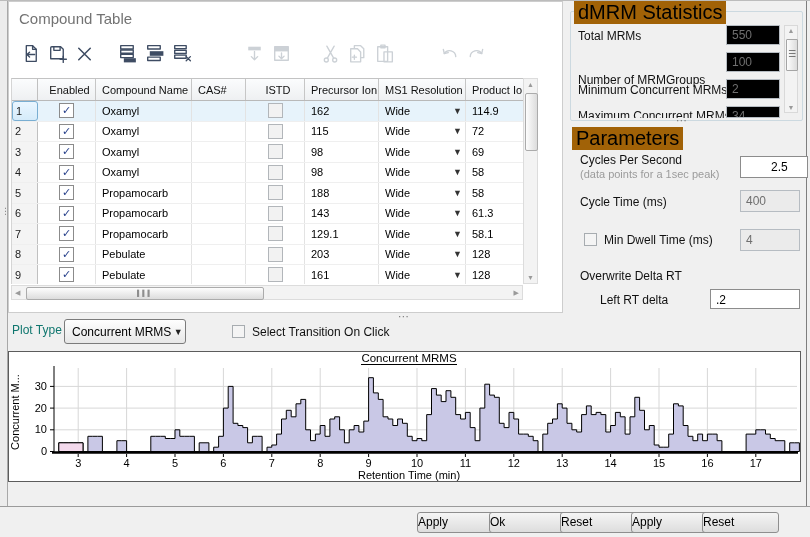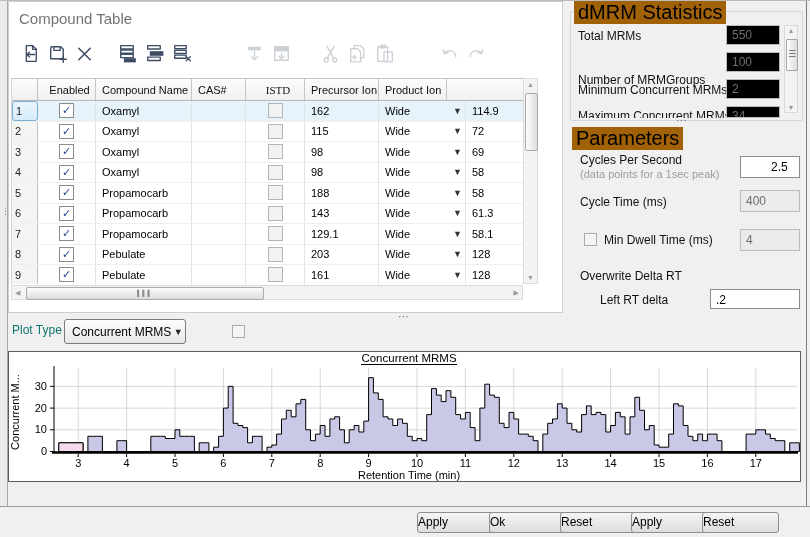--- a/index.html
+++ b/index.html
@@ -23,21 +23,21 @@
   .hc{box-sizing:border-box;border-right:1px solid #c6c6c6;font-size:11px;color:#111;display:flex;align-items:center;padding-left:6px;overflow:hidden;white-space:nowrap;}
   .tbody{width:522px;height:185px;overflow:hidden;}
   .trow{display:flex;height:19.5px;background:#fff;border-bottom:1px solid #efefef;}
   .trow.sel{background:#e7f3fb;}
   .c{box-sizing:border-box;border-right:1px solid #e3e3e3;display:flex;align-items:center;overflow:hidden;white-space:nowrap;}
   .c0{width:26px;background:#f4f4f4;border-right:1px solid #c0c0c0;}
   .thead .c0{background:transparent;}
   .c1{width:58px;justify-content:center;}
   .c2{width:96px;}
   .c3{width:54px;}
-  .c4{width:59px;justify-content:center;font-family:Liberation Serif, serif;}
+  .c4{width:59px;justify-content:center;}
   .c5{width:74px;}
   .c6{width:87px;}
   .c7{width:68px;}
   .txt{font-size:11px;color:#000;padding-left:6px;}
   .rownum{font-size:11px;color:#222;padding-left:3px;}
   .trow.sel .c0{background:linear-gradient(#eaf6ff,#d5ebfa);border:1px solid #79aed2;border-radius:3px;}
   .cb{width:13px;height:13px;border:1px solid #8b8b8b;background:#fff;font-size:11px;font-weight:bold;
       color:#27408b;display:flex;align-items:center;justify-content:center;line-height:11px;}
   .cb.dis{background:#f2f2f2;border-color:#b2b6ba;}
   .ms1{justify-content:space-between;padding-right:3px;}
@@ -189,20 +189,21 @@
         </div>
       </div>
     <div class="tablewrap">
       <div class="thead">
           <div class="hc c0"></div>
           <div class="hc c1">Enabled</div>
           <div class="hc c2">Compound Name</div>
           <div class="hc c3">CAS#</div>
           <div class="hc c4">ISTD</div>
           <div class="hc c5">Precursor Ion</div>
+          <div class="hc c6">MS1 Resolution</div>
           <div class="hc c7">Product Ion</div>
         </div>
       <div class="tbody">
           <div class="trow sel">
             <div class="c c0">
               <span class="rownum">1</span>
             </div>
             <div class="c c1">
               <span class="cb">✓</span>
             </div>
@@ -400,36 +401,37 @@
   <div class="stats-scroll">
     <span class="arr" style="top:1px;">▲</span>
     <span class="thumb">☰</span>
     <span class="arr" style="bottom:1px;">▼</span>
   </div>
   <div class="splitdots" style="left:676px;top:113px;">⋯</div>
 
   <div class="groupbox-title" style="top:126px;left:572px;">Parameters</div>
   <div class="param-label" style="left:580px;top:152px;">Cycles Per Second</div>
   <div class="param-sub" style="left:580px;top:167px;">(data points for a 1sec peak)</div>
-  <div class="inputbox" style="left:740px;top:155px;width:60px;height:22px;padding-left:30px;">2.5</div>
+  <div class="inputbox" style="left:740px;top:155px;width:68px;height:22px;padding-left:30px;">2.5</div>
   <div class="param-label" style="left:580px;top:194px;">Cycle Time (ms)</div>
   <div class="inputbox dis" style="left:740px;top:189px;width:60px;height:22px;">400</div>
   <div class="checkbox dim" style="left:584px;top:232px;"></div>
   <div class="param-label" style="left:604px;top:232px;">Min Dwell Time (ms)</div>
   <div class="inputbox dis" style="left:740px;top:228px;width:60px;height:22px;">4</div>
   <div class="param-label" style="left:580px;top:268px;">Overwrite Delta RT</div>
   <div class="param-label" style="left:600px;top:292px;">Left RT delta</div>
   <div class="inputbox" style="left:710px;top:288px;width:90px;height:20px;">.2</div>
 
   <div class="plot-type-label">Plot Type</div>
   <div class="dropdown">
     <span class="dtext">Concurrent MRMS</span>
     <span class="darr">▼</span>
   </div>
   <div class="checkbox dim sel-transition-cb"></div>
+  <div class="sel-transition-label">Select Transition On Click</div>
 
   <div class="chartbox">
     <svg id="chart-svg" width="791" height="129">
         <line class="grid" x1="45" x2="788" y1="77.8" y2="77.8"></line>
         <line class="grid" x1="45" x2="788" y1="56.1" y2="56.1"></line>
         <line class="grid" x1="45" x2="788" y1="34.4" y2="34.4"></line>
         <line class="grid" x1="69.2" x2="69.2" y1="16" y2="99"></line>
         <line class="grid" x1="117.6" x2="117.6" y1="16" y2="99"></line>
         <line class="grid" x1="166" x2="166" y1="16" y2="99"></line>
         <line class="grid" x1="214.4" x2="214.4" y1="16" y2="99"></line>

